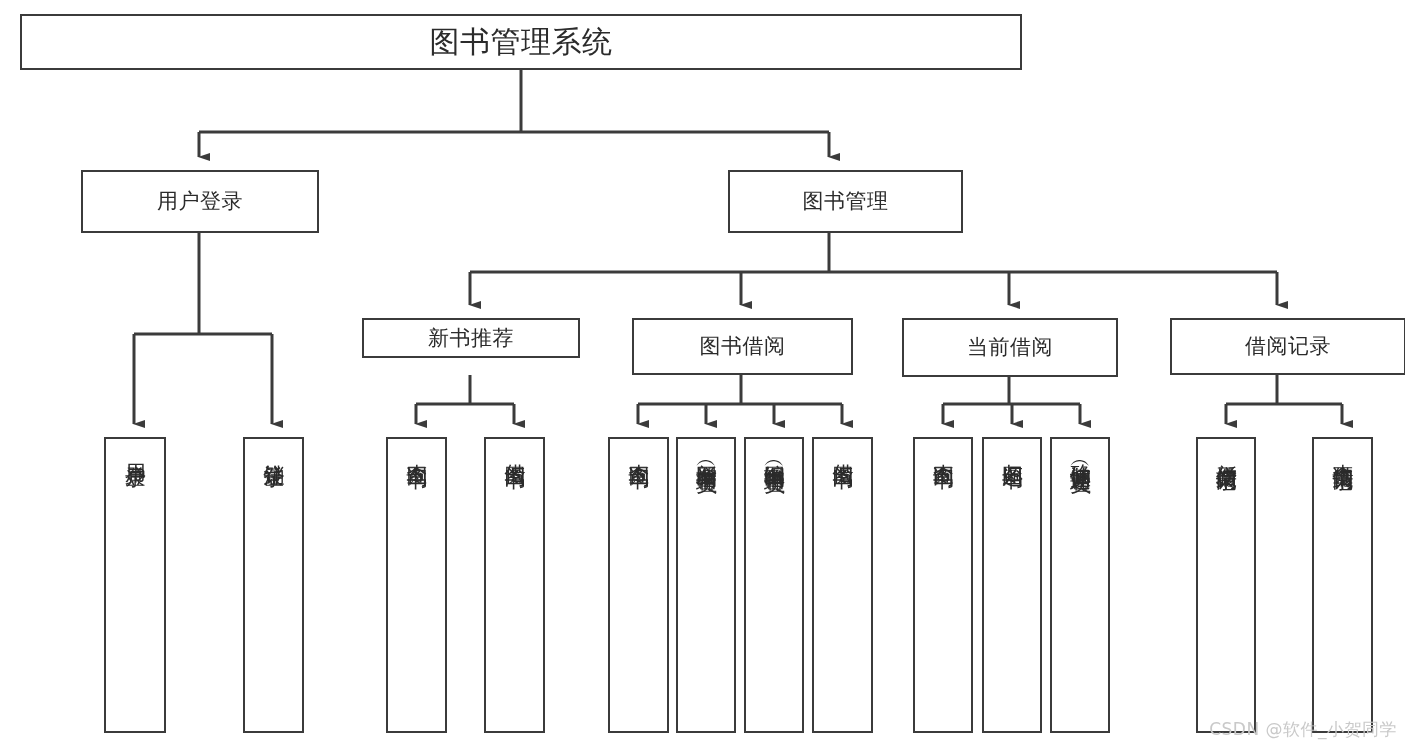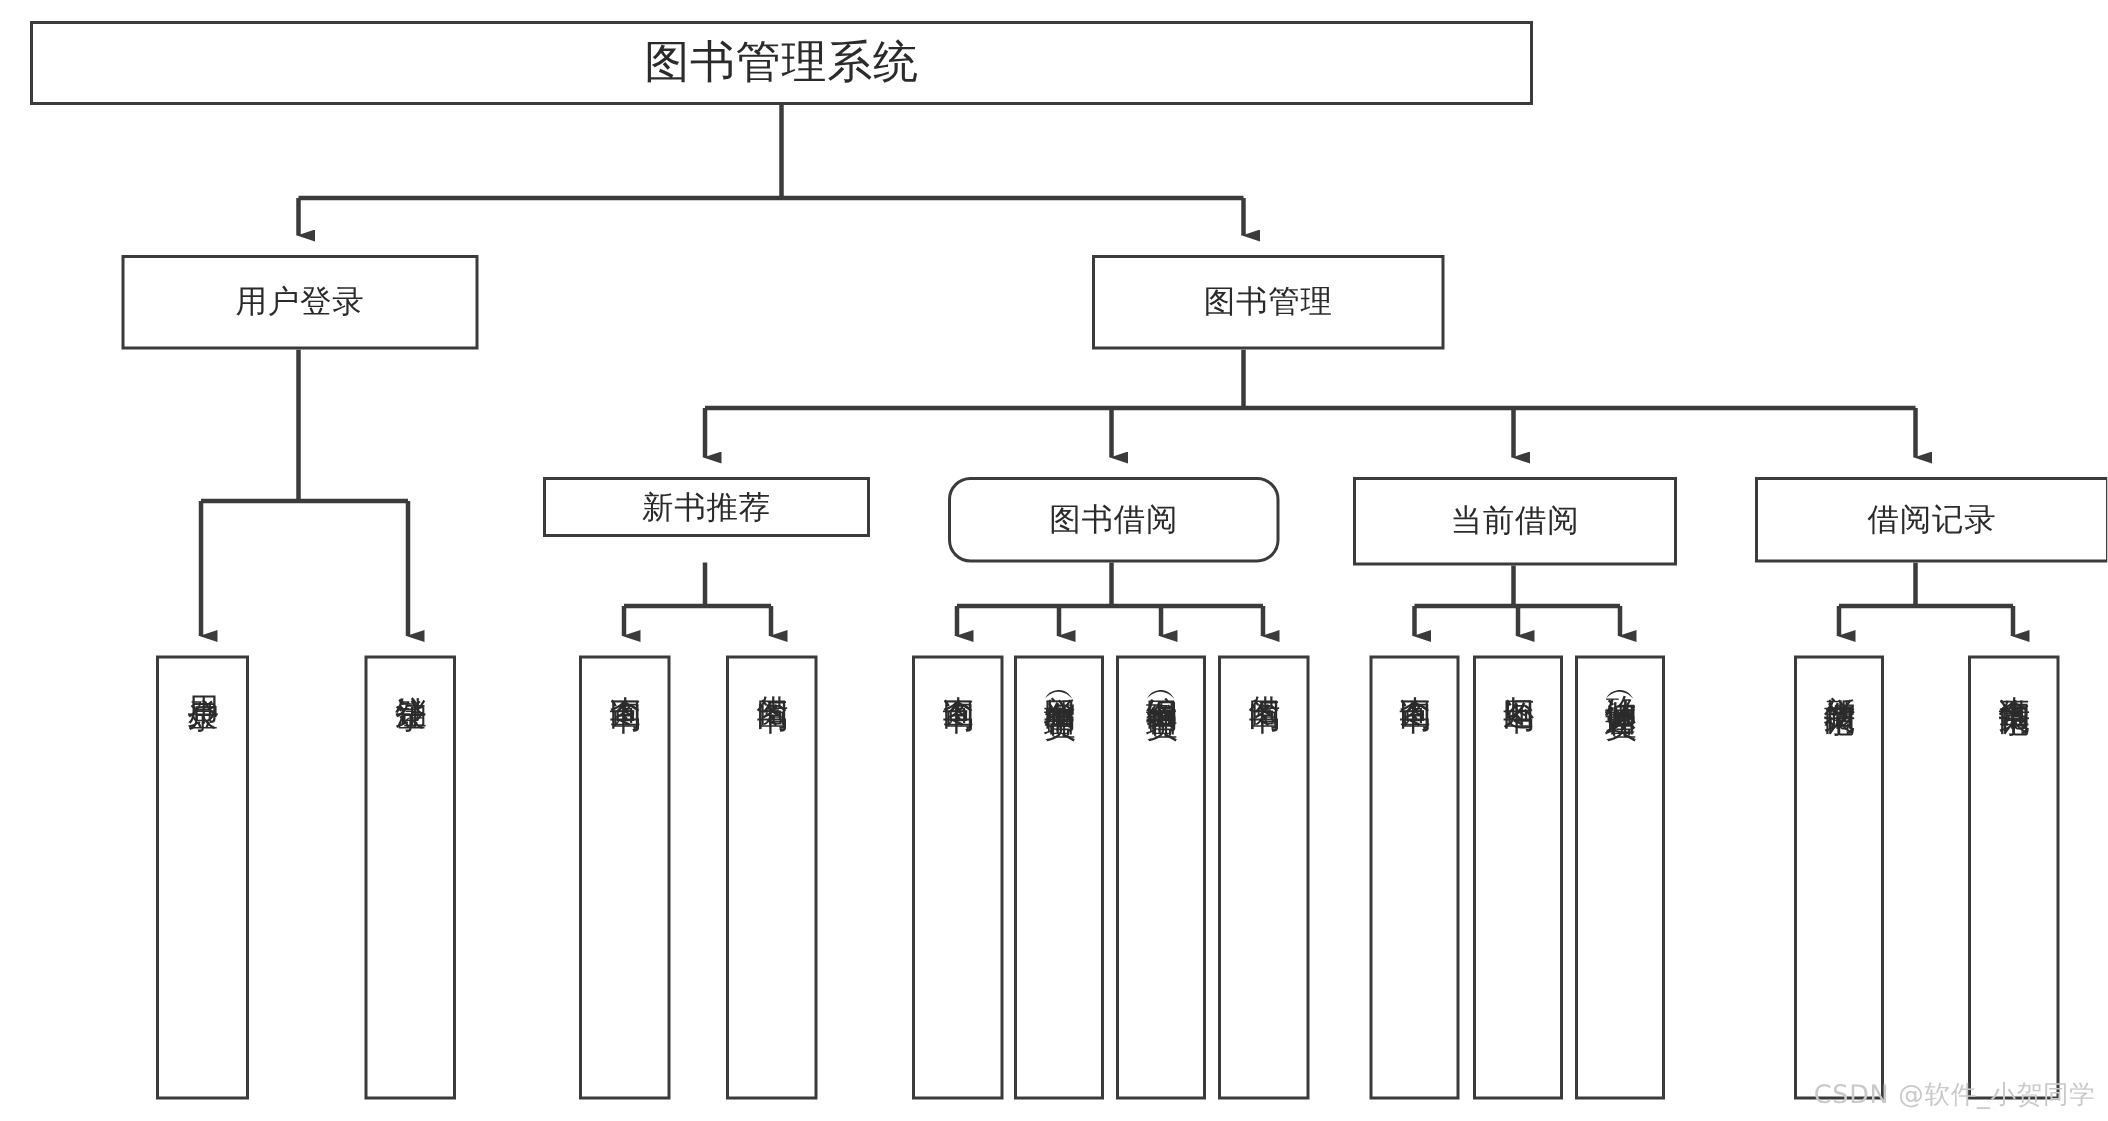--- a/index.html
+++ b/index.html
@@ -124,21 +124,21 @@
       </div>
       <div class="node horizontal" style="left: 81px; top: 170px; width: 238px; height: 63px;">
         <span class="label">用户登录</span>
       </div>
       <div class="node horizontal" style="left: 712px; top: 170px; width: 235px; height: 63px; margin-left: 16px;">
         <span class="label">图书管理</span>
       </div>
       <div class="node horizontal" style="left: 362px; top: 318px; width: 218px; height: 40px;">
         <span class="label">新书推荐</span>
       </div>
-      <div class="node horizontal" style="left: 632px; top: 318px; width: 221px; height: 57px; border-radius: 15px;">
+      <div class="node horizontal" style="left: 632px; top: 318px; width: 221px; height: 57px;">
         <span class="label">图书借阅</span>
       </div>
       <div class="node horizontal" style="left: 902px; top: 318px; width: 216px; height: 59px;">
         <span class="label">当前借阅</span>
       </div>
       <div class="node horizontal" style="left: 1170px; top: 318px; width: 236px; height: 57px;">
         <span class="label">借阅记录</span>
       </div>
       <div class="node vertical" style="left: 104px; top: 437px; width: 62px; height: 296px;">
         <span class="label">用户登录</span>

